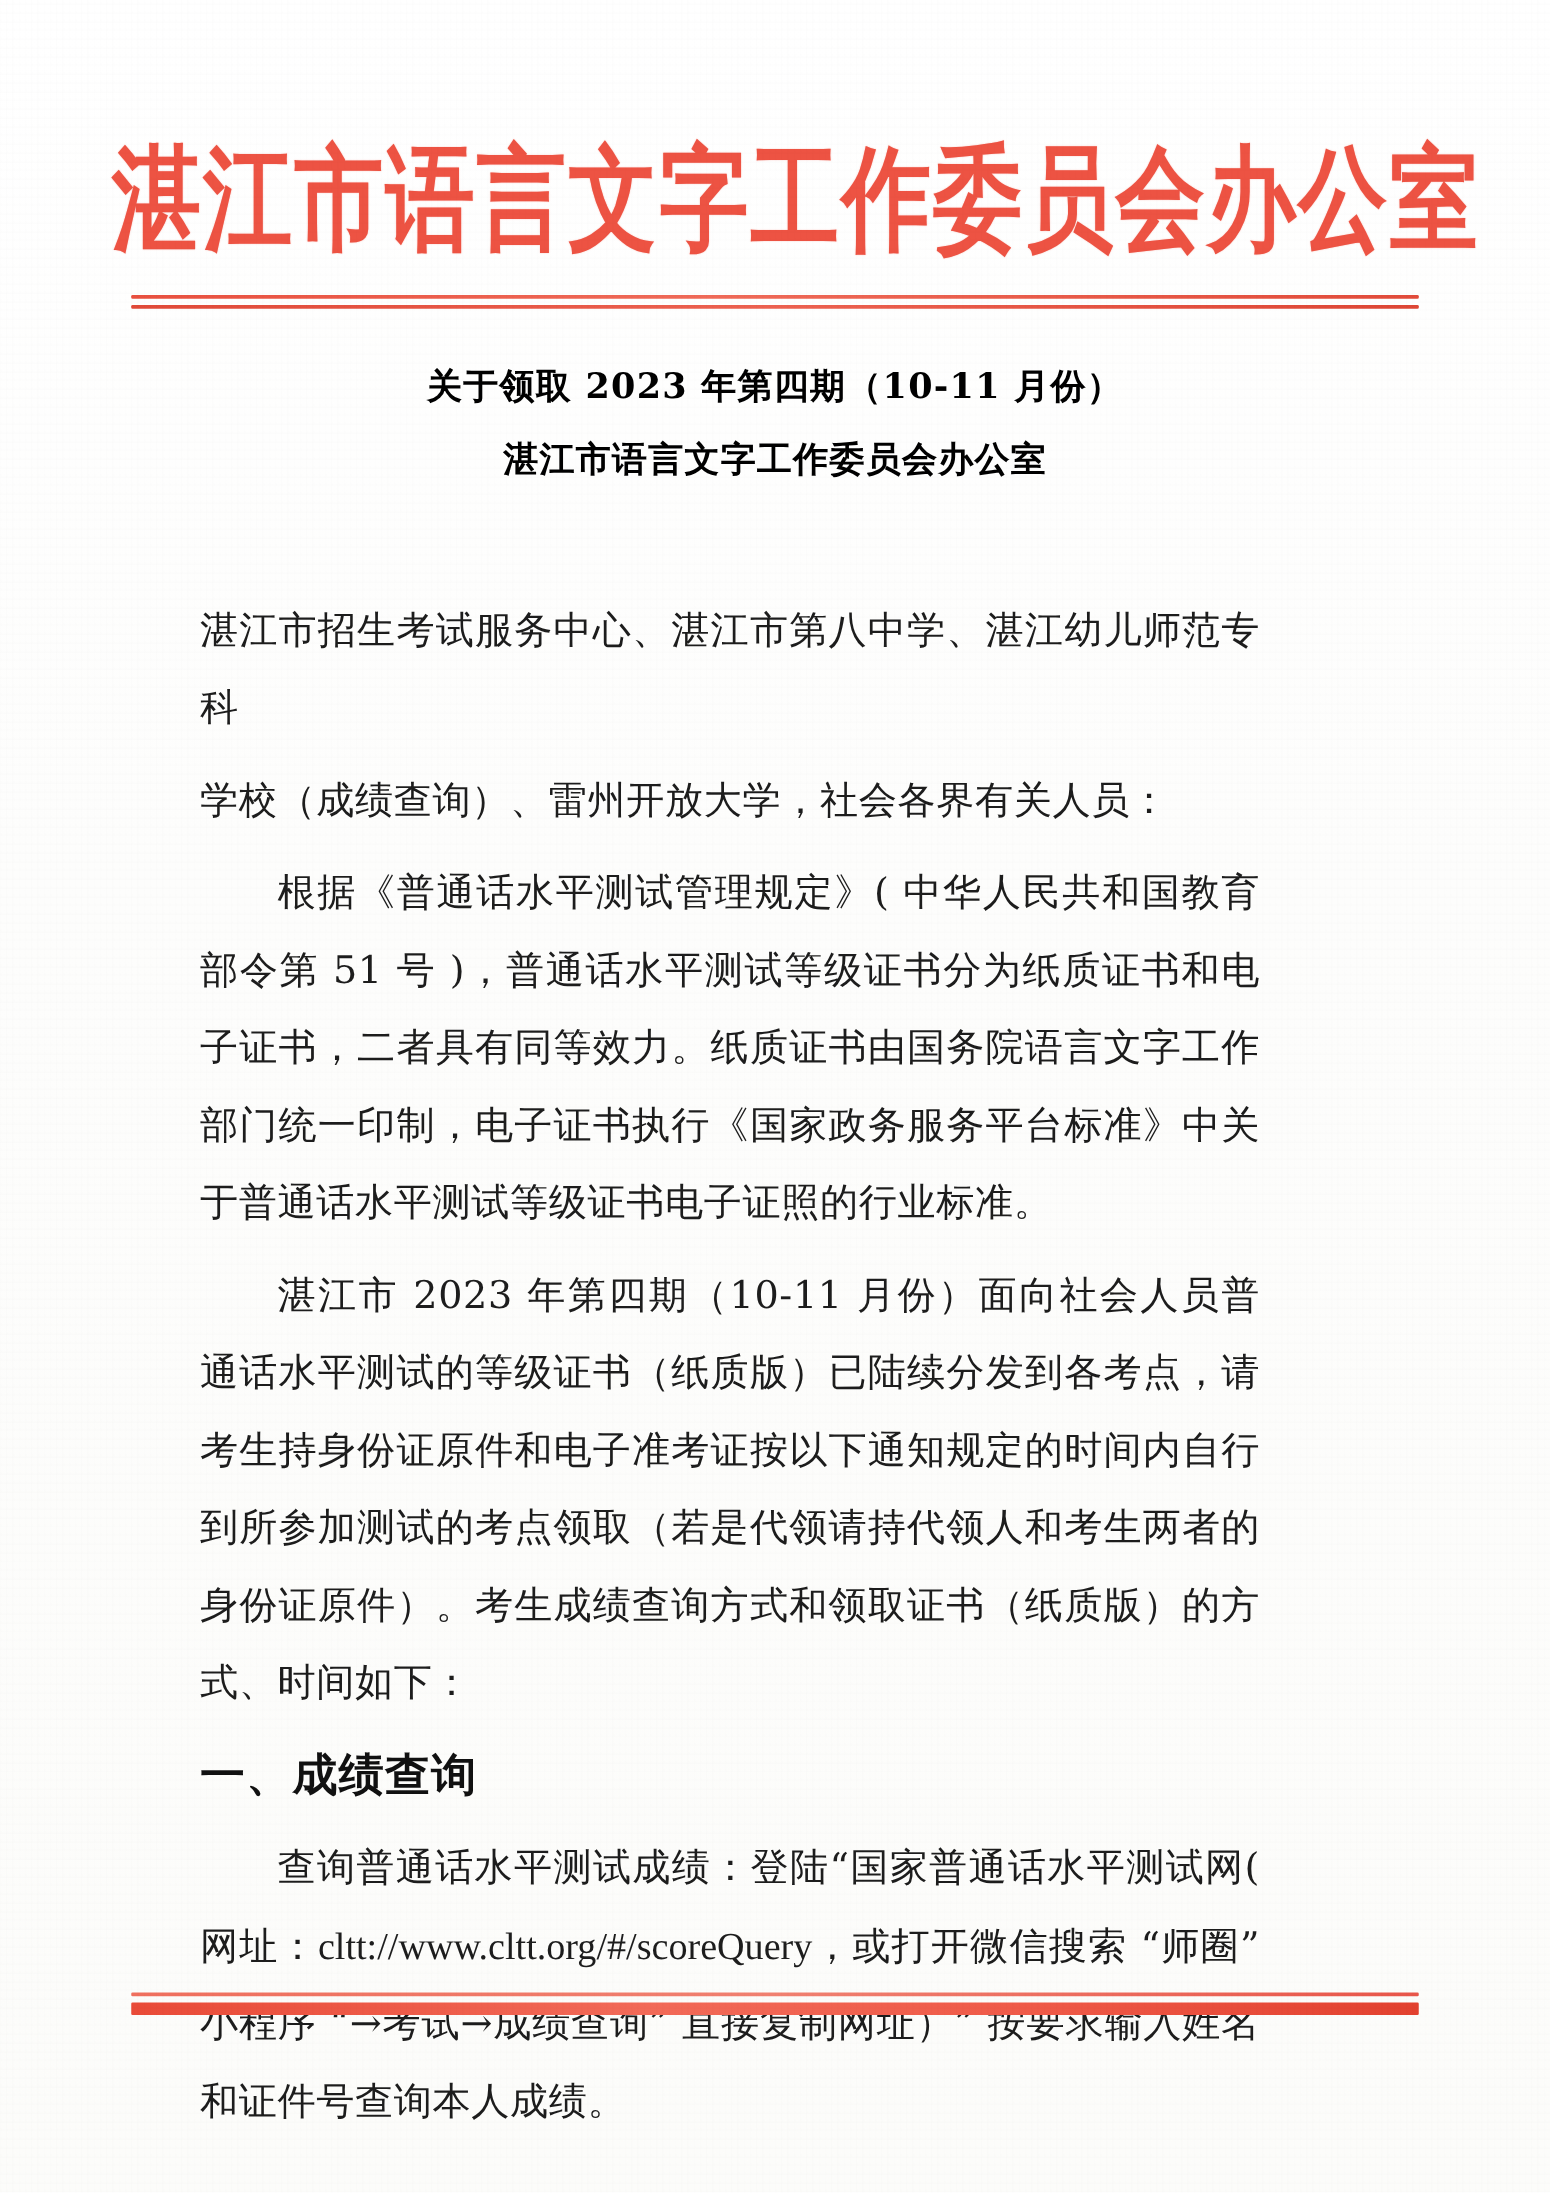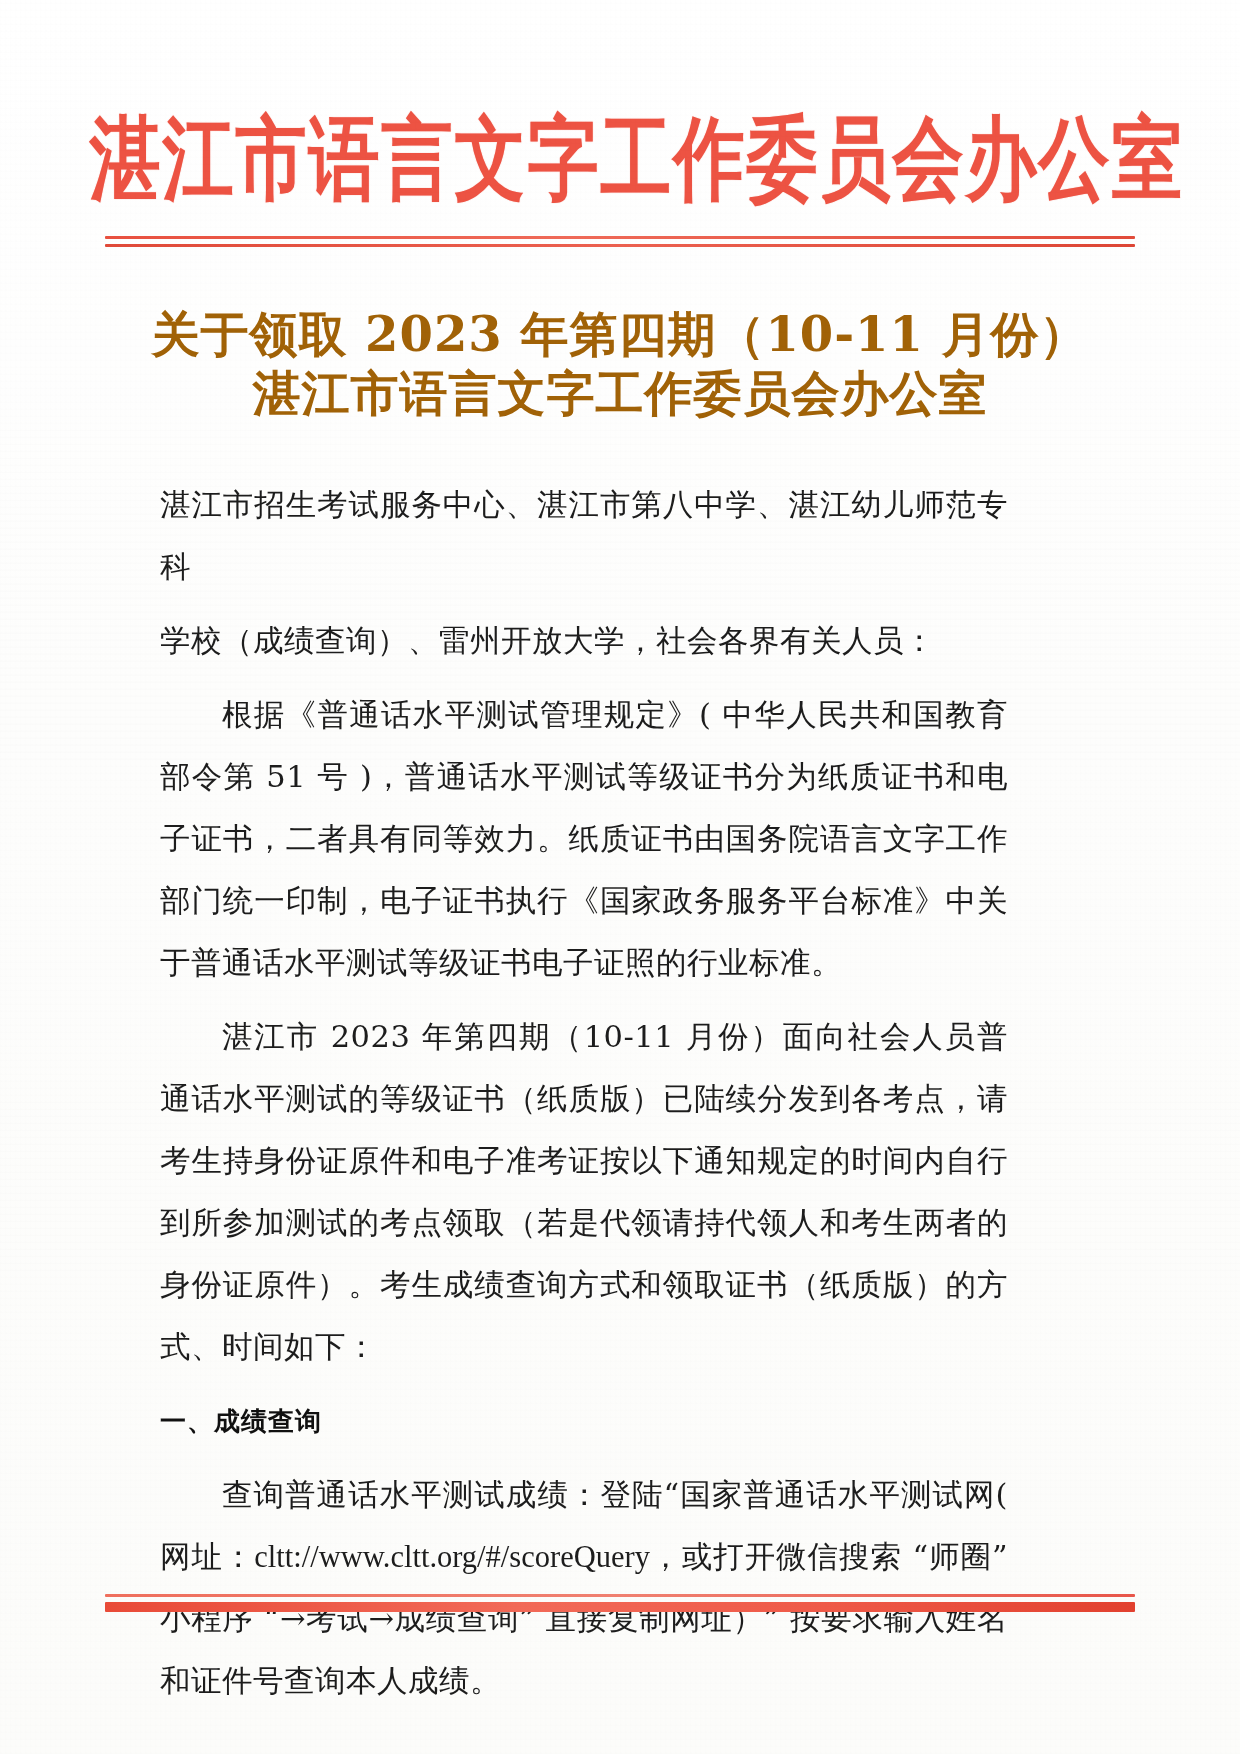--- a/index.html
+++ b/index.html
@@ -70,28 +70,28 @@
   .rule-top .thin2{
     height:3px;
     background:linear-gradient(90deg,#e04a39 0%, #ec6150 50%, #dd4635 100%);
     border-radius:1px;
   }
 
   
   .doc-title{
     position:absolute;
     left:140px; right:140px;
-    top:305px;
+    top:279px;
     text-align:center;
     font-family:"DejaVu Serif", serif;
     font-weight:700;
-    font-size:48px;
+    font-size:28px;
     line-height:59px;
     letter-spacing:1px;
-    color:#a16207;
+    color:#000000;
   }
   .doc-title .l2{ display:block; }
 
   
   .body-text{
     position:absolute;
     left:148px;
     top:462px;
     width:872px;
     font-family:"DejaVu Serif", serif;
@@ -104,21 +104,21 @@
   .body-text p{
     margin:12px;
     text-indent:0;
   }
   .body-text p.ind{ text-indent:62px; }
   .sec-head{
     margin:0;
     text-indent:62px;
     font-family:"DejaVu Sans", sans-serif;
     font-weight:700;
-    font-size:26px;
+    font-size:36px;
     letter-spacing:1px;
     line-height:62px;
     color:#111;
   }
   .url{
     font-family:"Liberation Serif", serif;
     letter-spacing:0;
   }
 
   

